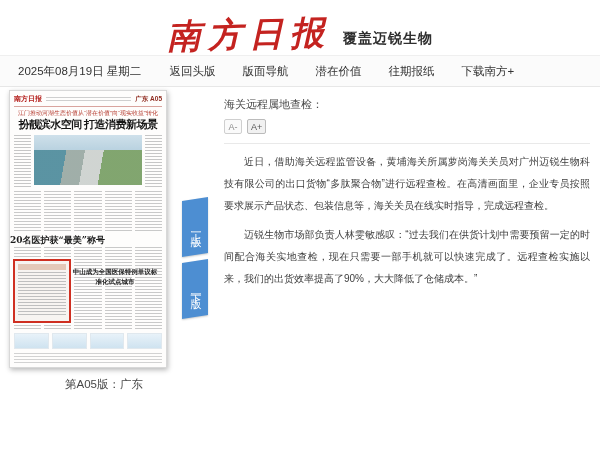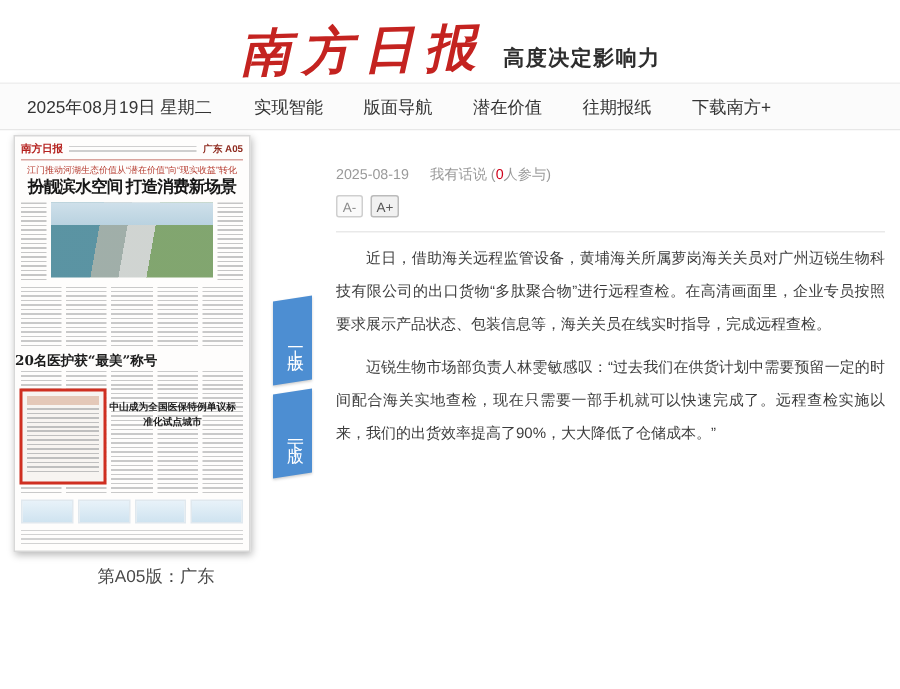--- a/index.html
+++ b/index.html
@@ -100,26 +100,26 @@
   .fbtn.plus { background:#f1f1f1; border-color:#bbb; color:#555; }
   .a-divider { border-bottom:1px solid #e9e9e9; margin:9px 0 2px; }
   .a-body p { font-size:10px; line-height:22px; color:#3d3d3d; text-indent:2em;
     margin-top:7px; text-align:justify; }
 </style>
 </head>
 <body>
 
 <div class="header">
   <div class="logo">南方日报</div>
-  <div class="tagline">高度决定影响力</div>
+  <div class="tagline">覆盖迈锐生物</div>
 </div>
 
 <div class="navbar">
   <span class="nav-date">2025年08月19日 星期二</span>
-  <span class="nav-link">实现智能</span>
+  <span class="nav-link">返回头版</span>
   <span class="nav-link">版面导航</span>
   <span class="nav-link">潜在价值</span>
   <span class="nav-link">往期报纸</span>
   <span class="nav-link">下载南方+</span>
 </div>
 
 <div class="content">
 
   <div class="thumb">
     <div class="t-masthead">
@@ -164,26 +164,21 @@
   <div class="caption">第A05版：广东</div>
 
   <div class="ribbon prev">
     <span>上一版</span>
   </div>
   <div class="ribbon next">
     <span>下一版</span>
   </div>
 
   <div class="article">
-    <div class="a-meta">
-      <span class="m-date">2025-08-19</span>
-      <span>
-        <span>我有话说 (</span><span class="m-count">0</span><span>人参与)</span>
-      </span>
-    </div>
+    <div class="a-kicker">海关远程属地查检：</div>
     <div class="a-fontbtns">
       <div class="fbtn">A-</div>
       <div class="fbtn plus">A+</div>
     </div>
     <div class="a-divider"></div>
     <div class="a-body">
       <p>近日，借助海关远程监管设备，黄埔海关所属萝岗海关关员对广州迈锐生物科技有限公司的出口货物“多肽聚合物”进行远程查检。在高清画面里，企业专员按照要求展示产品状态、包装信息等，海关关员在线实时指导，完成远程查检。</p>
       <p>迈锐生物市场部负责人林雯敏感叹：“过去我们在供货计划中需要预留一定的时间配合海关实地查检，现在只需要一部手机就可以快速完成了。远程查检实施以来，我们的出货效率提高了90%，大大降低了仓储成本。”</p>
     </div>
   </div>

